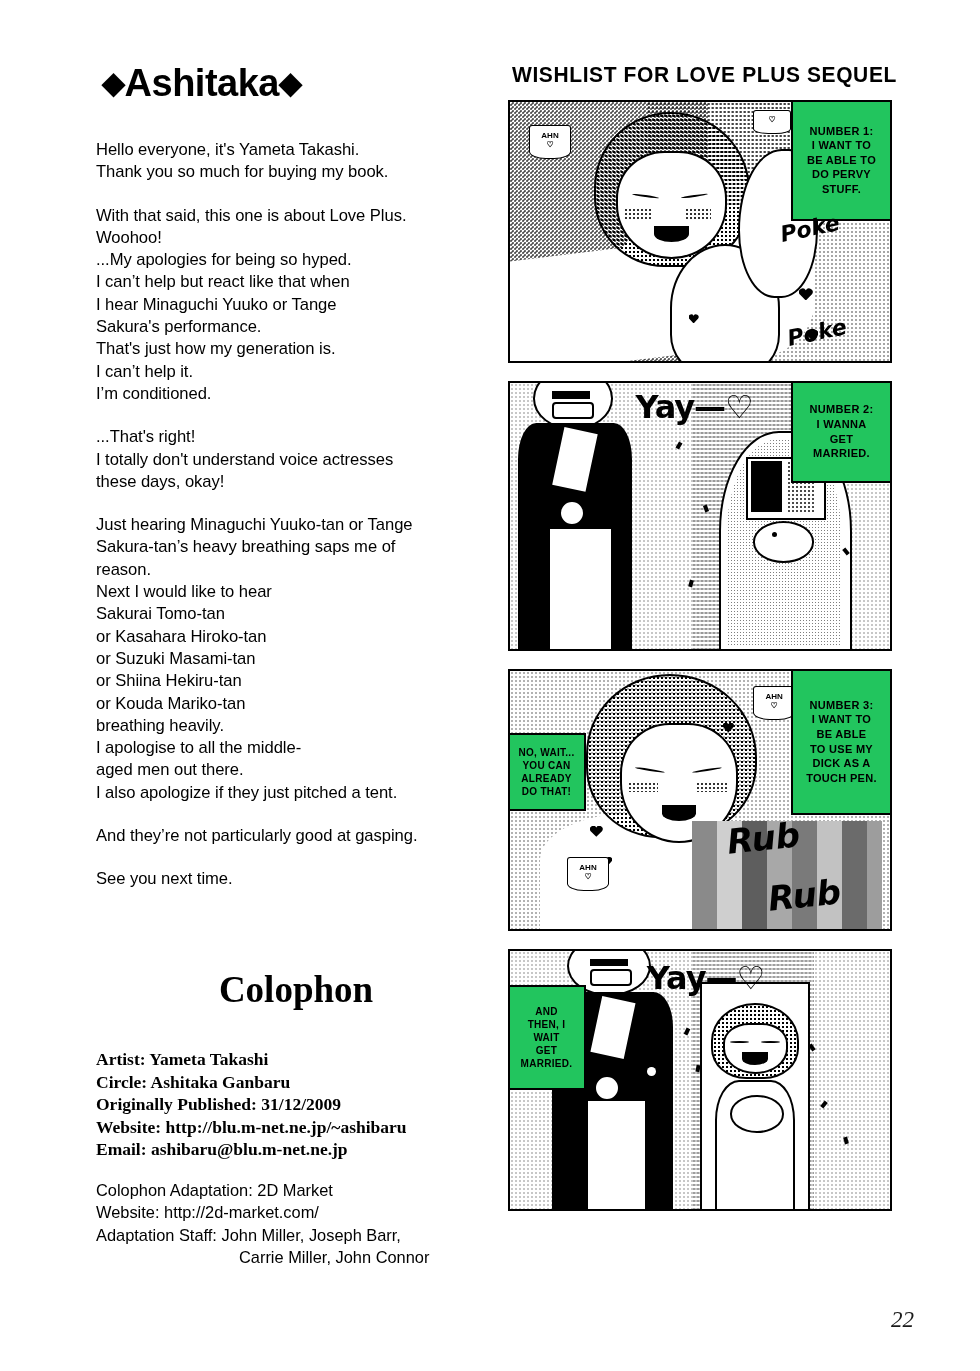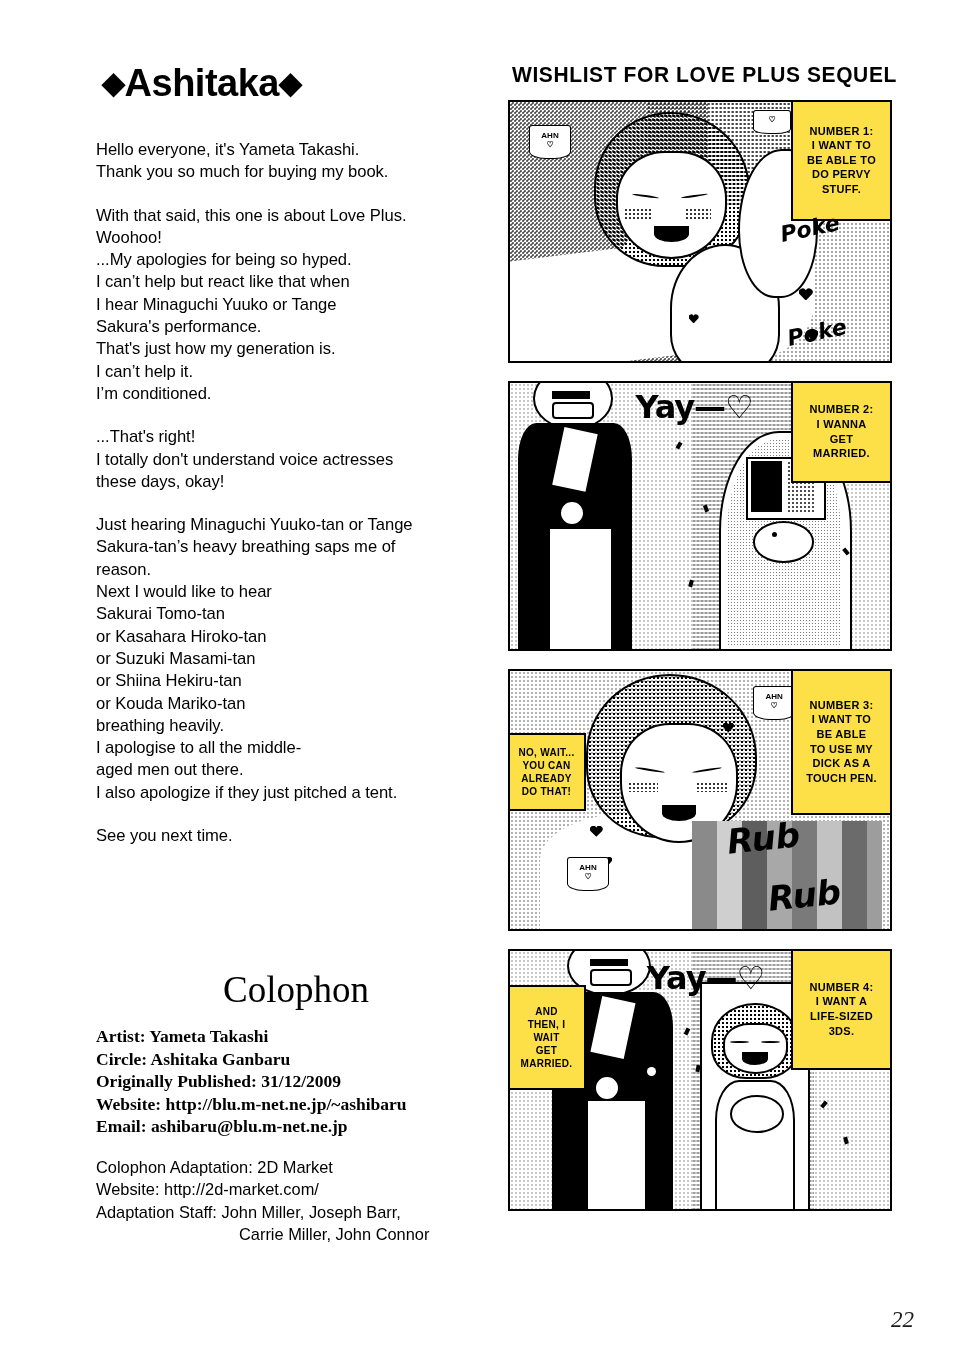--- a/index.html
+++ b/index.html
@@ -48,24 +48,24 @@
 
   
   #colophon {
     position: absolute;
     left: 96px;
     top: 968px;
     width: 400px;
   }
   #colophon-title {
     font-family: "Liberation Serif", serif;
-    font-weight: normal;
+    font-weight: bold;
     font-size: 37px;
     text-align: center;
-    margin: 0 0 14px 0;
+    margin: 0 0 37px 0;
   }
   .colophon-serif-block {
     font-family: "Liberation Serif", serif;
     font-weight: bold;
     font-size: 17.5px;
     line-height: 22.5px;
     margin: 0 0 18px 0;
     white-space: nowrap;
   }
   .colophon-sans-block {
@@ -126,21 +126,21 @@
       linear-gradient(45deg, #000 25%, transparent 25%, transparent 75%, #000 75%),
       linear-gradient(45deg, #000 25%, transparent 25%, transparent 75%, #000 75%);
     background-size: 4px 4px;
     background-position: 0 0, 2px 2px;
     opacity: 0.55;
   }
 
   
   .caption-box {
     position: absolute;
-    background: #fde047;
+    background: #22c55e;
     border: 2.5px solid #000;
     box-sizing: border-box;
     font-family: "Liberation Sans", sans-serif;
     font-weight: bold;
     font-size: 11px;
     line-height: 14.6px;
     letter-spacing: 0.3px;
     text-align: center;
     display: flex;
     align-items: center;
@@ -246,20 +246,21 @@
 Next I would like to hear
 Sakurai Tomo-tan
 or Kasahara Hiroko-tan
 or Suzuki Masami-tan
 or Shiina Hekiru-tan
 or Kouda Mariko-tan
 breathing heavily.
 I apologise to all the middle-
 aged men out there.
 I also apologize if they just pitched a tent.</p>
+  <p class="afterword-para">And they’re not particularly good at gasping.</p>
   <p class="afterword-para">See you next time.</p>
 </div>
 
 <div id="colophon">
   <div id="colophon-title">Colophon</div>
   <p class="colophon-serif-block" style="white-space: pre-line;">Artist: Yameta Takashi
 Circle: Ashitaka Ganbaru
 Originally Published: 31/12/2009
 Website: http://blu.m-net.ne.jp/~ashibaru
 Email: ashibaru@blu.m-net.ne.jp</p>
@@ -425,20 +426,16 @@
 
     <div class="sfx sfx-yay" style="left:36%;top:3%;">
       <span>Yay—</span><span>♡</span>
     </div>
 
     <div class="caption-box caption-left" style="width: 78px; height: 105px; top: 13%; font-size: 10px; line-height: 13px; white-space: pre-line;">AND
 THEN, I
 WAIT
 GET
 MARRIED.</div>
-    <div class="caption-box caption-right" style="width: 102px; height: 121px; white-space: pre-line;">NUMBER 4:
-I WANT A
-LIFE-SIZED
-3DS.</div>
   </div>
 </div>
 
 <div id="page-number">22</div>
 
 </body></html>

